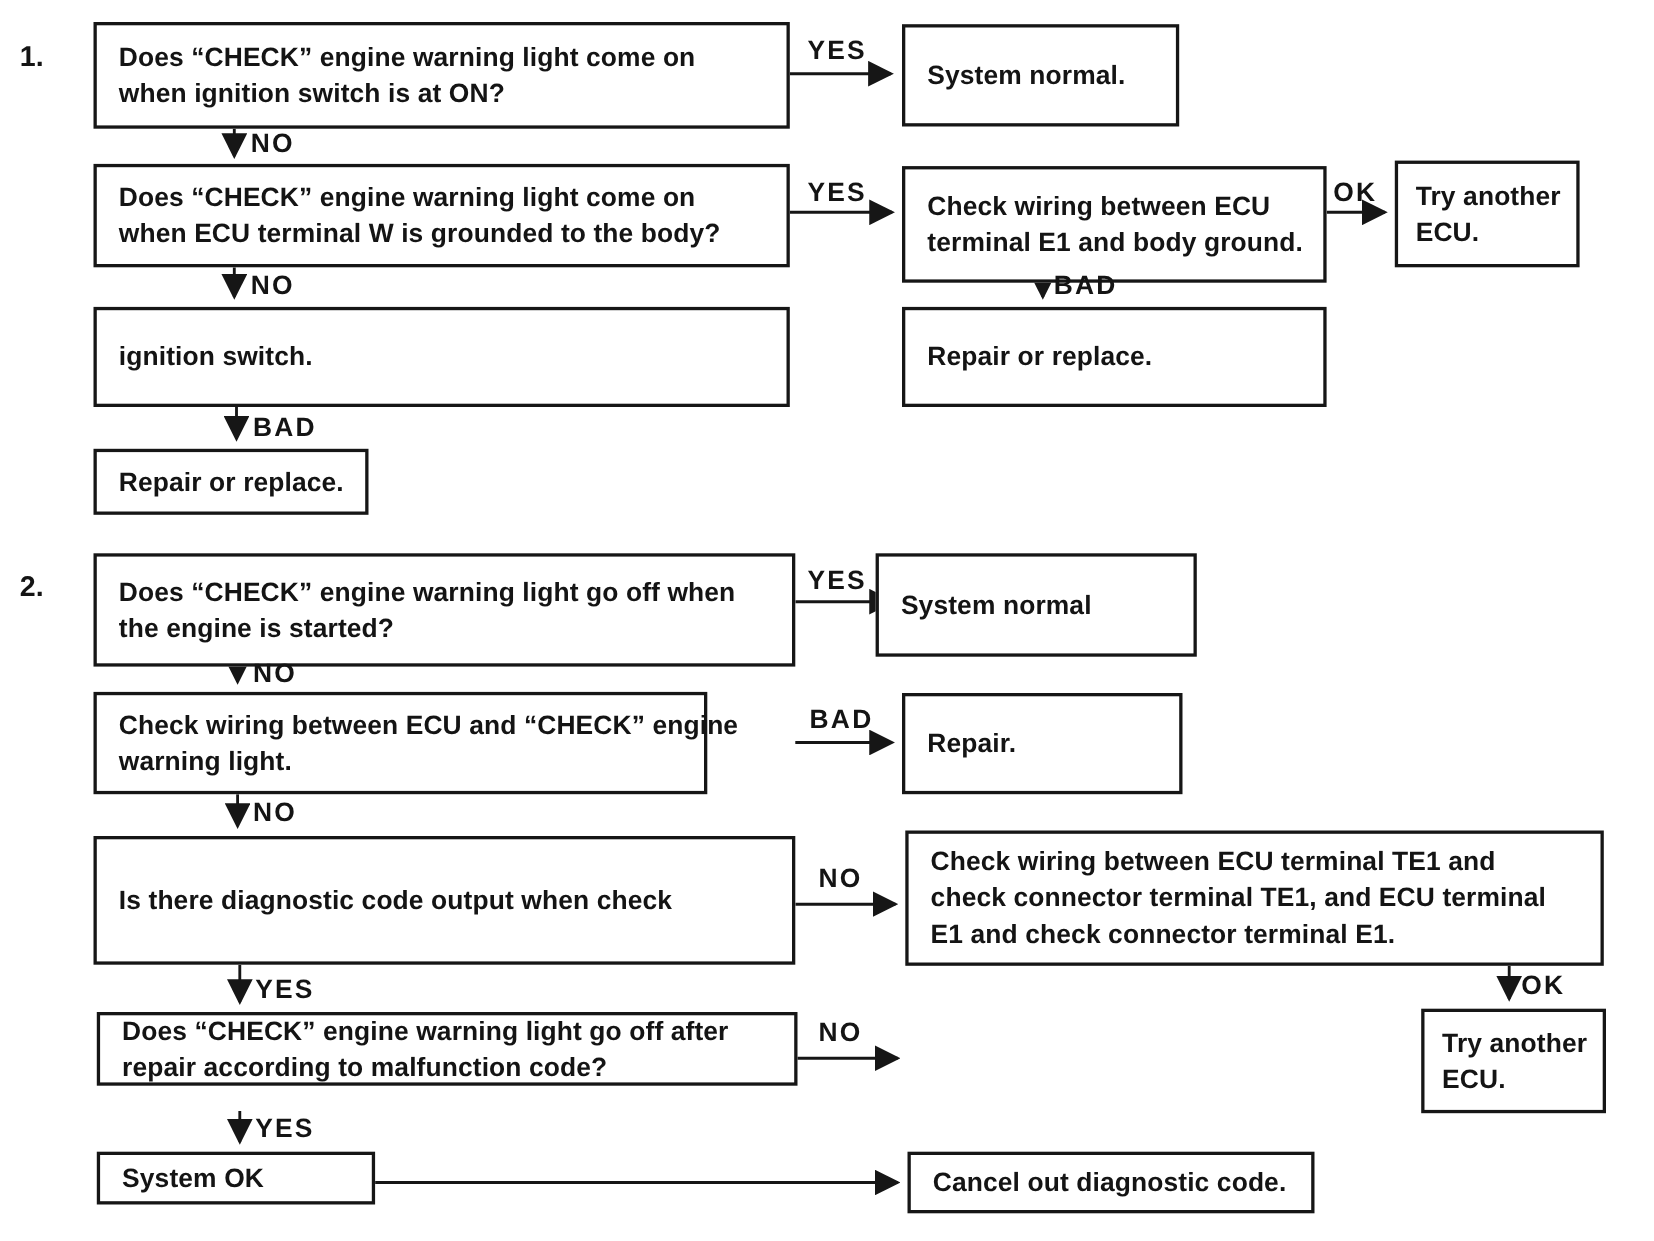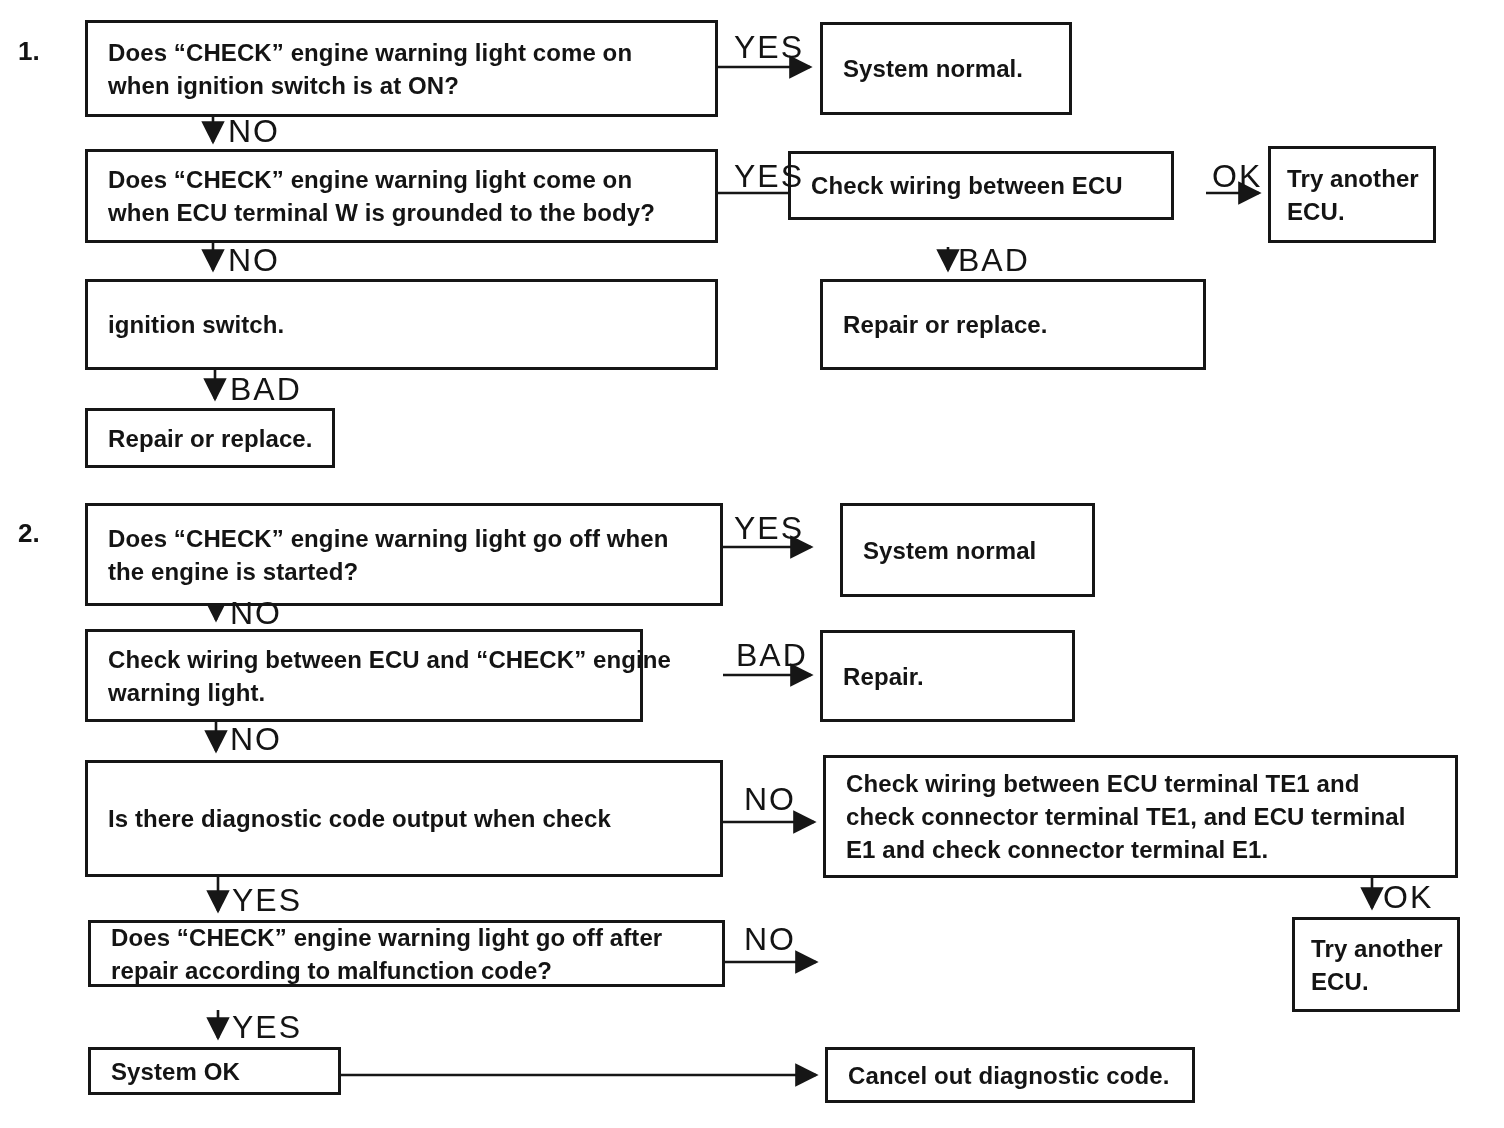--- a/index.html
+++ b/index.html
@@ -7,21 +7,21 @@
     position:relative;width:1504px;height:1128px;background:#ffffff;
     font-family:"Liberation Sans",sans-serif;color:#141414;overflow:hidden;
   }
   .connectors{position:absolute;left:0;top:0;width:1504px;height:1128px;}
   .box{
     position:absolute;box-sizing:border-box;border:3px solid #161616;background:#ffffff;
     display:flex;flex-direction:column;justify-content:center;
     padding-left:20px;padding-right:10px;
   }
   .ln{font-size:24px;font-weight:700;line-height:33px;white-space:nowrap;letter-spacing:0.1px;}
-  .lbl{position:absolute;font-size:32px;font-weight:400;letter-spacing:2px;line-height:28px;}
+  .lbl{position:absolute;font-size:24px;font-weight:700;letter-spacing:2px;line-height:28px;}
   .secnum{position:absolute;font-size:26px;font-weight:700;}
 </style>
 </head>
 <body>
 
 <div class="canvas">
 
   <svg class="connectors" viewBox="0 0 1504 1128" xmlns="http://www.w3.org/2000/svg">
     <defs>
       <marker id="arrow" viewBox="0 0 9 9" refX="8" refY="4.5" markerWidth="9" markerHeight="9" orient="auto">
@@ -56,42 +56,43 @@
     <div class="ln">Does “CHECK” engine warning light come on</div>
     <div class="ln">when ignition switch is at ON?</div>
   </div>
   <div class="box" style="left:820px;top:22px;width:252px;height:93px">
     <div class="ln">System normal.</div>
   </div>
   <div class="box" style="left:85px;top:149px;width:633px;height:94px">
     <div class="ln">Does “CHECK” engine warning light come on</div>
     <div class="ln">when ECU terminal W is grounded to the body?</div>
   </div>
-  <div class="box" style="left:788px;top:151px;width:386px;height:69px">
+  <div class="box" style="left:820px;top:151px;width:386px;height:106px">
     <div class="ln">Check wiring between ECU</div>
+    <div class="ln">terminal E1 and body ground.</div>
   </div>
   <div class="box" style="left:1268px;top:146px;width:168px;height:97px;padding-left:16px">
     <div class="ln">Try another</div>
     <div class="ln">ECU.</div>
   </div>
   <div class="box" style="left:85px;top:279px;width:633px;height:91px">
     <div class="ln">ignition switch.</div>
   </div>
   <div class="box" style="left:820px;top:279px;width:386px;height:91px">
     <div class="ln">Repair or replace.</div>
   </div>
   <div class="box" style="left:85px;top:408px;width:250px;height:60px">
     <div class="ln">Repair or replace.</div>
   </div>
 
   <div class="box" style="left:85px;top:503px;width:638px;height:103px">
     <div class="ln">Does “CHECK” engine warning light go off when</div>
     <div class="ln">the engine is started?</div>
   </div>
-  <div class="box" style="left:840px;top:503px;width:255px;height:94px">
+  <div class="box" style="left:796px;top:503px;width:292px;height:94px">
     <div class="ln">System normal</div>
   </div>
   <div class="box" style="left:85px;top:629px;width:558px;height:93px">
     <div class="ln">Check wiring between ECU and “CHECK” engine</div>
     <div class="ln">warning light.</div>
   </div>
   <div class="box" style="left:820px;top:630px;width:255px;height:92px">
     <div class="ln">Repair.</div>
   </div>
   <div class="box" style="left:85px;top:760px;width:638px;height:117px">

